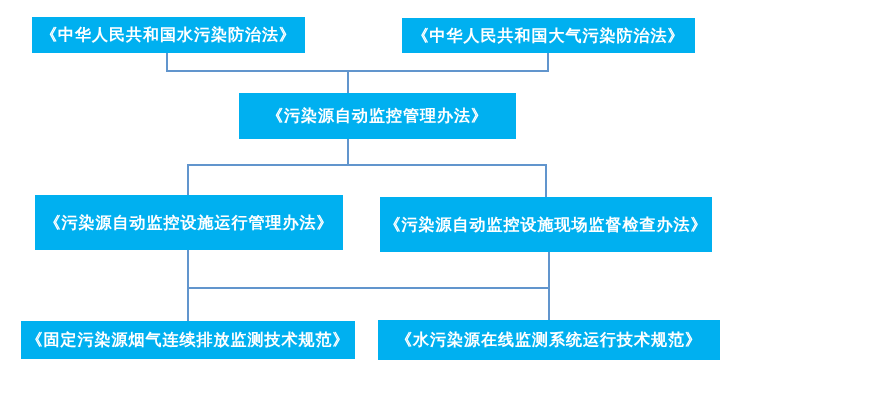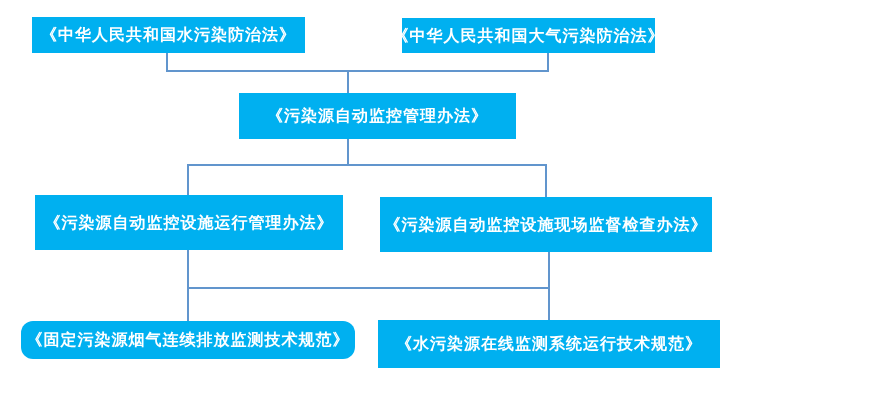--- a/index.html
+++ b/index.html
@@ -54,25 +54,25 @@
   <div class="hline" style="left:187px; top:164px; width:360px;"></div>
   <div class="vline" style="left:187px; top:164px; height:32px;"></div>
   <div class="vline" style="left:545px; top:164px; height:34px;"></div>
 
   <div class="vline" style="left:187px; top:250px; height:71px;"></div>
   <div class="vline" style="left:548px; top:252px; height:68px;"></div>
   <div class="hline" style="left:187px; top:287px; width:363px;"></div>
 
   <div class="node" style="left:32px; top:17px; width:273px; height:36px;">《中华人民共和国水污染防治法》</div>
 
-  <div class="node" style="left:402px; top:18px; width:253px; height:35px;">《中华人民共和国大气污染防治法》</div>
+  <div class="node" style="left:402px; top:18px; width:293px; height:35px;">《中华人民共和国大气污染防治法》</div>
 
   <div class="node" style="left:211px; top:93px; width:277px; height:46px;margin-left:28px;">《污染源自动监控管理办法》</div>
 
   <div class="node" style="left:380px; top:197px; width:332px; height:55px;">《污染源自动监控设施现场监督检查办法》</div>
 
   <div class="node" style="left:35px; top:195px; width:308px; height:55px;">《污染源自动监控设施运行管理办法》</div>
 
-  <div class="node" style="left:21px; top:321px; width:334px; height:38px;border-radius:12px;">《固定污染源烟气连续排放监测技术规范》</div>
+  <div class="node" style="left:21px; top:321px; width:334px; height:38px;">《固定污染源烟气连续排放监测技术规范》</div>
 
-  <div class="node" style="left:378px; top:320px; width:342px; height:48px;">《水污染源在线监测系统运行技术规范》</div>
+  <div class="node" style="left:378px; top:320px; width:342px; height:40px;">《水污染源在线监测系统运行技术规范》</div>
 
 </div>
 
 </body></html>

